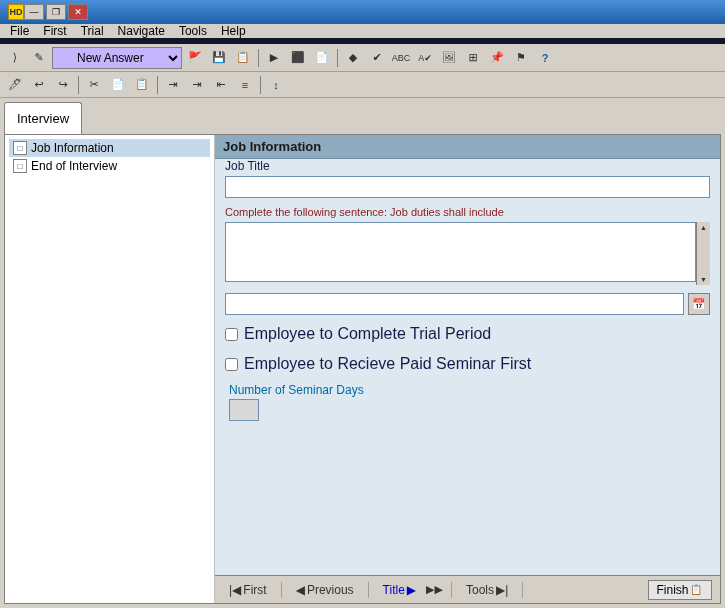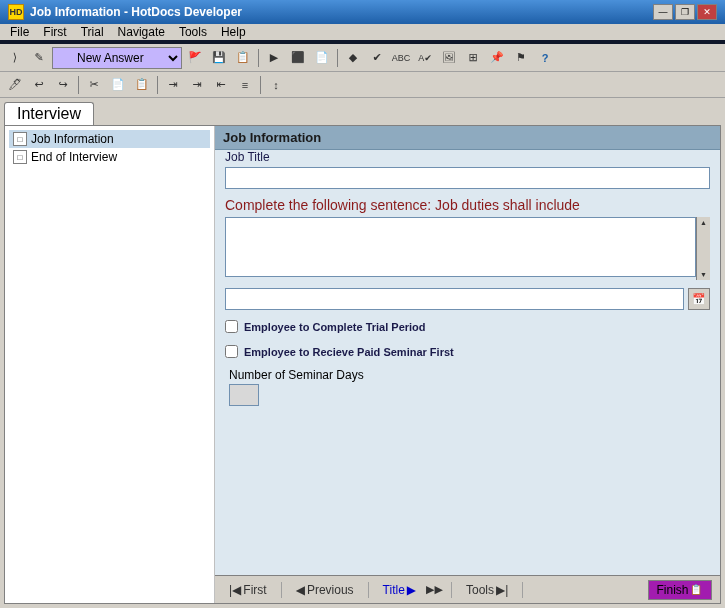--- a/index.html
+++ b/index.html
@@ -5,40 +5,39 @@
     * { box-sizing: border-box; margin: 0; padding: 0; }
     body { font-family: 'Segoe UI', Tahoma, sans-serif; font-size: 12px; background: #d4d0c8; width: 725px; height: 608px; overflow: hidden; }
 
     
     .title-bar {
       background: linear-gradient(to bottom, #4a90d9, #1e5fa8);
       color: white;
       padding: 4px 8px;
       display: flex;
       align-items: center;
-      justify-content: space-between;
       height: 24px;
     }
     .title-bar-left { display: flex; align-items: center; gap: 6px; font-size: 12px; font-weight: bold; }
     .title-bar-icon { width: 16px; height: 16px; background: #ffd700; border: 1px solid #b8860b; display: flex; align-items: center; justify-content: center; font-size: 9px; color: #333; }
     .title-bar-buttons { display: flex; gap: 2px; }
     .title-btn {
       width: 20px; height: 16px; background: #d4d0c8; border: 1px solid #808080;
       display: flex; align-items: center; justify-content: center; font-size: 9px; cursor: pointer;
       color: #000;
     }
     .title-btn.close { background: #c04040; color: white; }
 
     
     .menu-bar {
       background: #d4d0c8;
       padding: 2px 4px;
       display: flex;
       gap: 2px;
-      border-bottom: 4px solid #0f172a;
+      border-bottom: 6px solid #0f172a;
       height: 20px;
       align-items: center;
     }
     .menu-item { padding: 1px 6px; cursor: pointer; font-size: 12px; }
 
     
     .toolbar {
       background: #d4d0c8;
       padding: 2px 4px;
       display: flex;
@@ -79,23 +78,23 @@
       background: #d4d0c8;
       padding: 4px;
     }
 
     
     .tab-bar { display: flex; margin-bottom: 0; }
     .tab {
       background: #d4d0c8;
       border: 1px solid #808080;
       border-bottom: none;
-      padding: 2px 12px;
+      padding: 8px 12px;
       cursor: pointer;
-      font-size: 16px;
+      font-size: 13px;
       border-top-left-radius: 3px;
       border-top-right-radius: 3px;
     }
     .tab.active { background: #ffffff; z-index: 1; }
 
     
     .content-panel {
       background: #ffffff;
       border: 1px solid #808080;
       flex: 1;
@@ -164,21 +163,21 @@
       width: 100%;
       height: 22px;
       border: 1px solid #7090b0;
       background: white;
       padding: 1px 4px;
       font-size: 12px;
       margin-bottom: 8px;
     }
 
     .hint-text {
-      font-size: 14px;
+      font-size: 11px;
       color: #8b1a1a;
       margin-bottom: 4px;
     }
 
     .textarea-wrapper {
       position: relative;
       margin-bottom: 8px;
     }
     .text-area {
       width: 100%;
@@ -223,27 +222,27 @@
     }
 
     .checkbox-row {
       display: flex;
       align-items: center;
       gap: 6px;
       margin-bottom: 8px;
       padding: 2px 0;
     }
     .checkbox-row input[type=checkbox] { width: 13px; height: 13px; }
-    .checkbox-label { font-size: 11px; color: #1a1a4a; font-weight: bold; text-align: center; }
+    .checkbox-label { font-size: 16px; color: #1a1a4a; font-weight: normal; text-align: center; }
 
     .number-field-wrapper {
       margin-left: 4px;
       margin-bottom: 8px;
     }
-    .sub-label { font-size: 12px; color: #000000; margin-bottom: 2px; }
+    .sub-label { font-size: 12px; color: #0369a1; margin-bottom: 2px; }
     .small-input {
       width: 30px; height: 22px;
       border: 1px solid #7090b0;
       background: #e8e8e8;
       font-size: 12px;
     }
 
     
     .nav-bar {
       background: #d4d0c8;
@@ -261,35 +260,34 @@
       border: none;
       cursor: pointer;
       font-size: 12px;
       color: #333;
     }
     .nav-separator { width: 1px; height: 16px; background: #a0a0a0; margin: 0 4px; }
     .nav-btn.active-nav { color: #0000cc; }
     .finish-btn {
       display: flex; align-items: center; gap: 2px;
       padding: 2px 8px;
-      background: #a21caf;
+      background: #e5e5e5;
       border: 1px solid #808080;
       cursor: pointer;
       font-size: 12px;
       margin-left: auto;
       justify-content: center;
     }
   </style>
 </head>
 <body>
 
 <div class="title-bar">
   <div class="title-bar-left">
     <div class="title-bar-icon">HD</div>
-    <span>Job Information - HotDocs Developer</span>
   </div>
   <div class="title-bar-buttons">
     <div class="title-btn">—</div>
     <div class="title-btn">❐</div>
     <div class="title-btn close">✕</div>
   </div>
 </div>
 
 <div class="menu-bar">
   <span class="menu-item">File</span>

